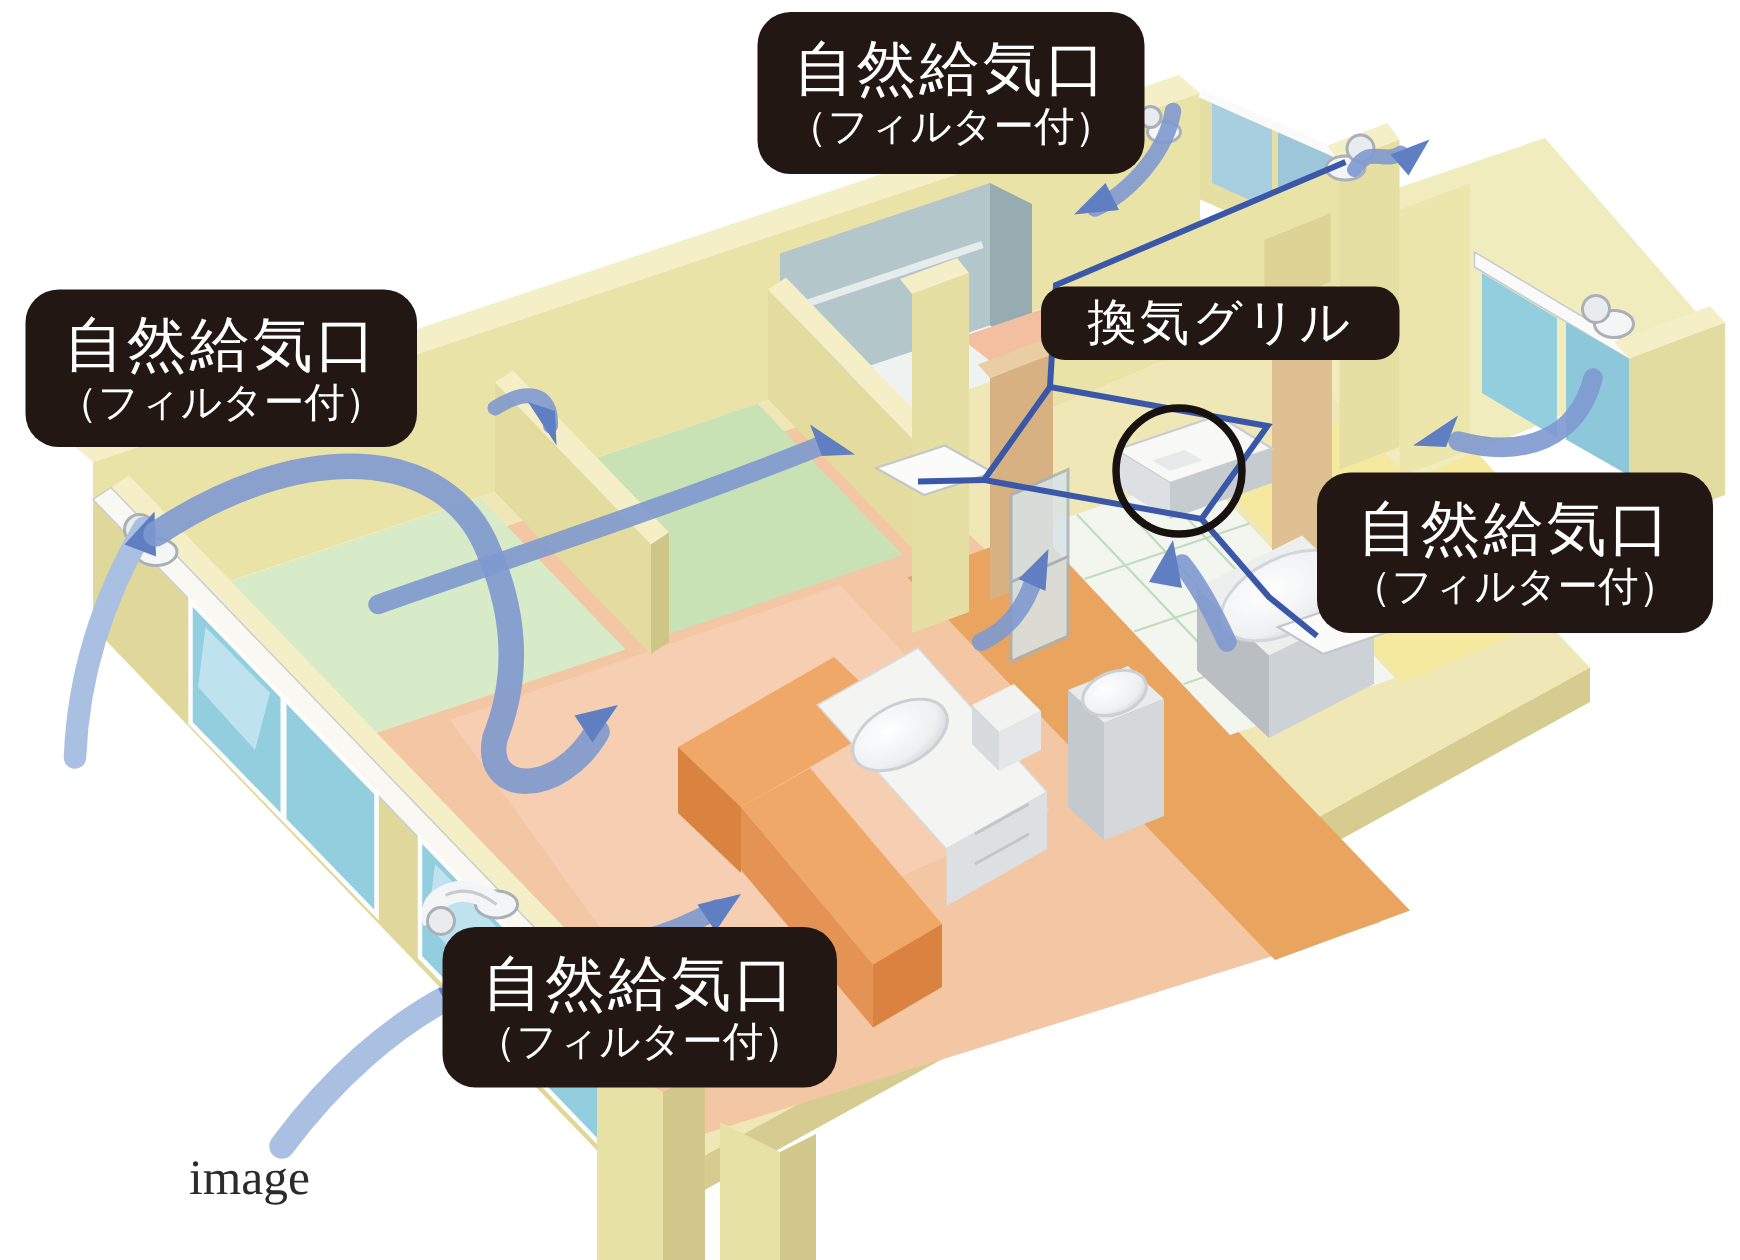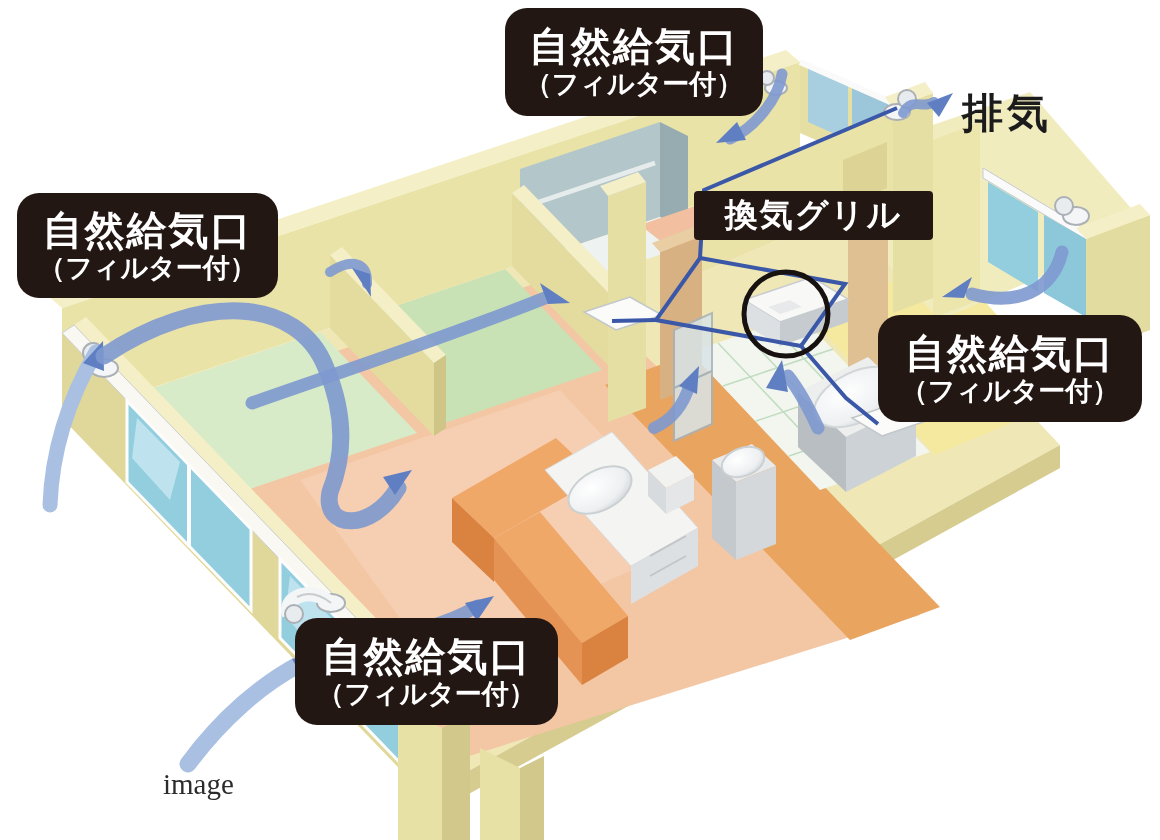--- a/index.html
+++ b/index.html
@@ -1,33 +1,33 @@
 <!DOCTYPE html>
 <html><head>
 <meta charset="utf-8">
 <style>
   html,body{margin:0;padding:0;background:#fff;}
   #stage{position:relative;width:1160px;height:840px;background:#ffffff;overflow:hidden;
          font-family:"Liberation Sans",sans-serif;}
   #scene{position:absolute;left:0;top:0;}
   .callout{position:absolute;background:#231713;color:#ffffff;border-radius:22px;
            display:flex;flex-direction:column;align-items:center;justify-content:center;
-           font-weight:bold;line-height:1.12;box-sizing:border-box;text-align:center;}
+           font-weight:normal;line-height:1.12;box-sizing:border-box;text-align:center;}
   .callout .l1{font-size:40px;letter-spacing:2px;}
   .callout .l2{font-size:27px;letter-spacing:0px;}
   #co-top{left:505px;top:8px;width:258px;height:108px;}
   #co-left{left:17px;top:193px;width:261px;height:105px;}
   #co-right{left:878px;top:315px;width:264px;height:107px;}
   #co-bottom{left:295px;top:618px;width:263px;height:107px;}
-  #co-grille{left:694px;top:191px;width:239px;height:49px;border-radius:4px;}
+  #co-grille{left:694px;top:191px;width:239px;height:49px;border-radius:16px;}
   #co-grille .l1{font-size:33px;}
   #txt-exhaust{position:absolute;left:962px;top:86px;font-size:41px;font-weight:bold;
                color:#1b1b1b;letter-spacing:4px;}
-  #txt-image{position:absolute;left:126px;top:768px;font-size:29px;color:#2b2b2b;
-             font-family:"Liberation Serif",serif;margin-left:37px;}
+  #txt-image{position:absolute;left:126px;top:768px;font-size:33px;color:#2b2b2b;
+             font-family:"Liberation Serif",serif;}
 </style>
 </head>
 <body>
 
 <div id="stage">
 
 <svg id="scene" width="1160" height="840" viewBox="0 0 1160 840">
   <defs>
     <radialGradient id="tubGrad" cx="40%" cy="35%" r="75%">
       <stop offset="0%" stop-color="#ffffff"></stop>
@@ -261,16 +261,15 @@
   </div>
   <div class="callout" id="co-right">
     <span class="l1">自然給気口</span>
     <span class="l2">（フィルター付）</span>
   </div>
   <div class="callout" id="co-bottom">
     <span class="l1">自然給気口</span>
     <span class="l2">（フィルター付）</span>
   </div>
 
-  <div id="txt-exhaust">排気</div>
   <div id="txt-image">image</div>
 
 </div>
 
 </body></html>

